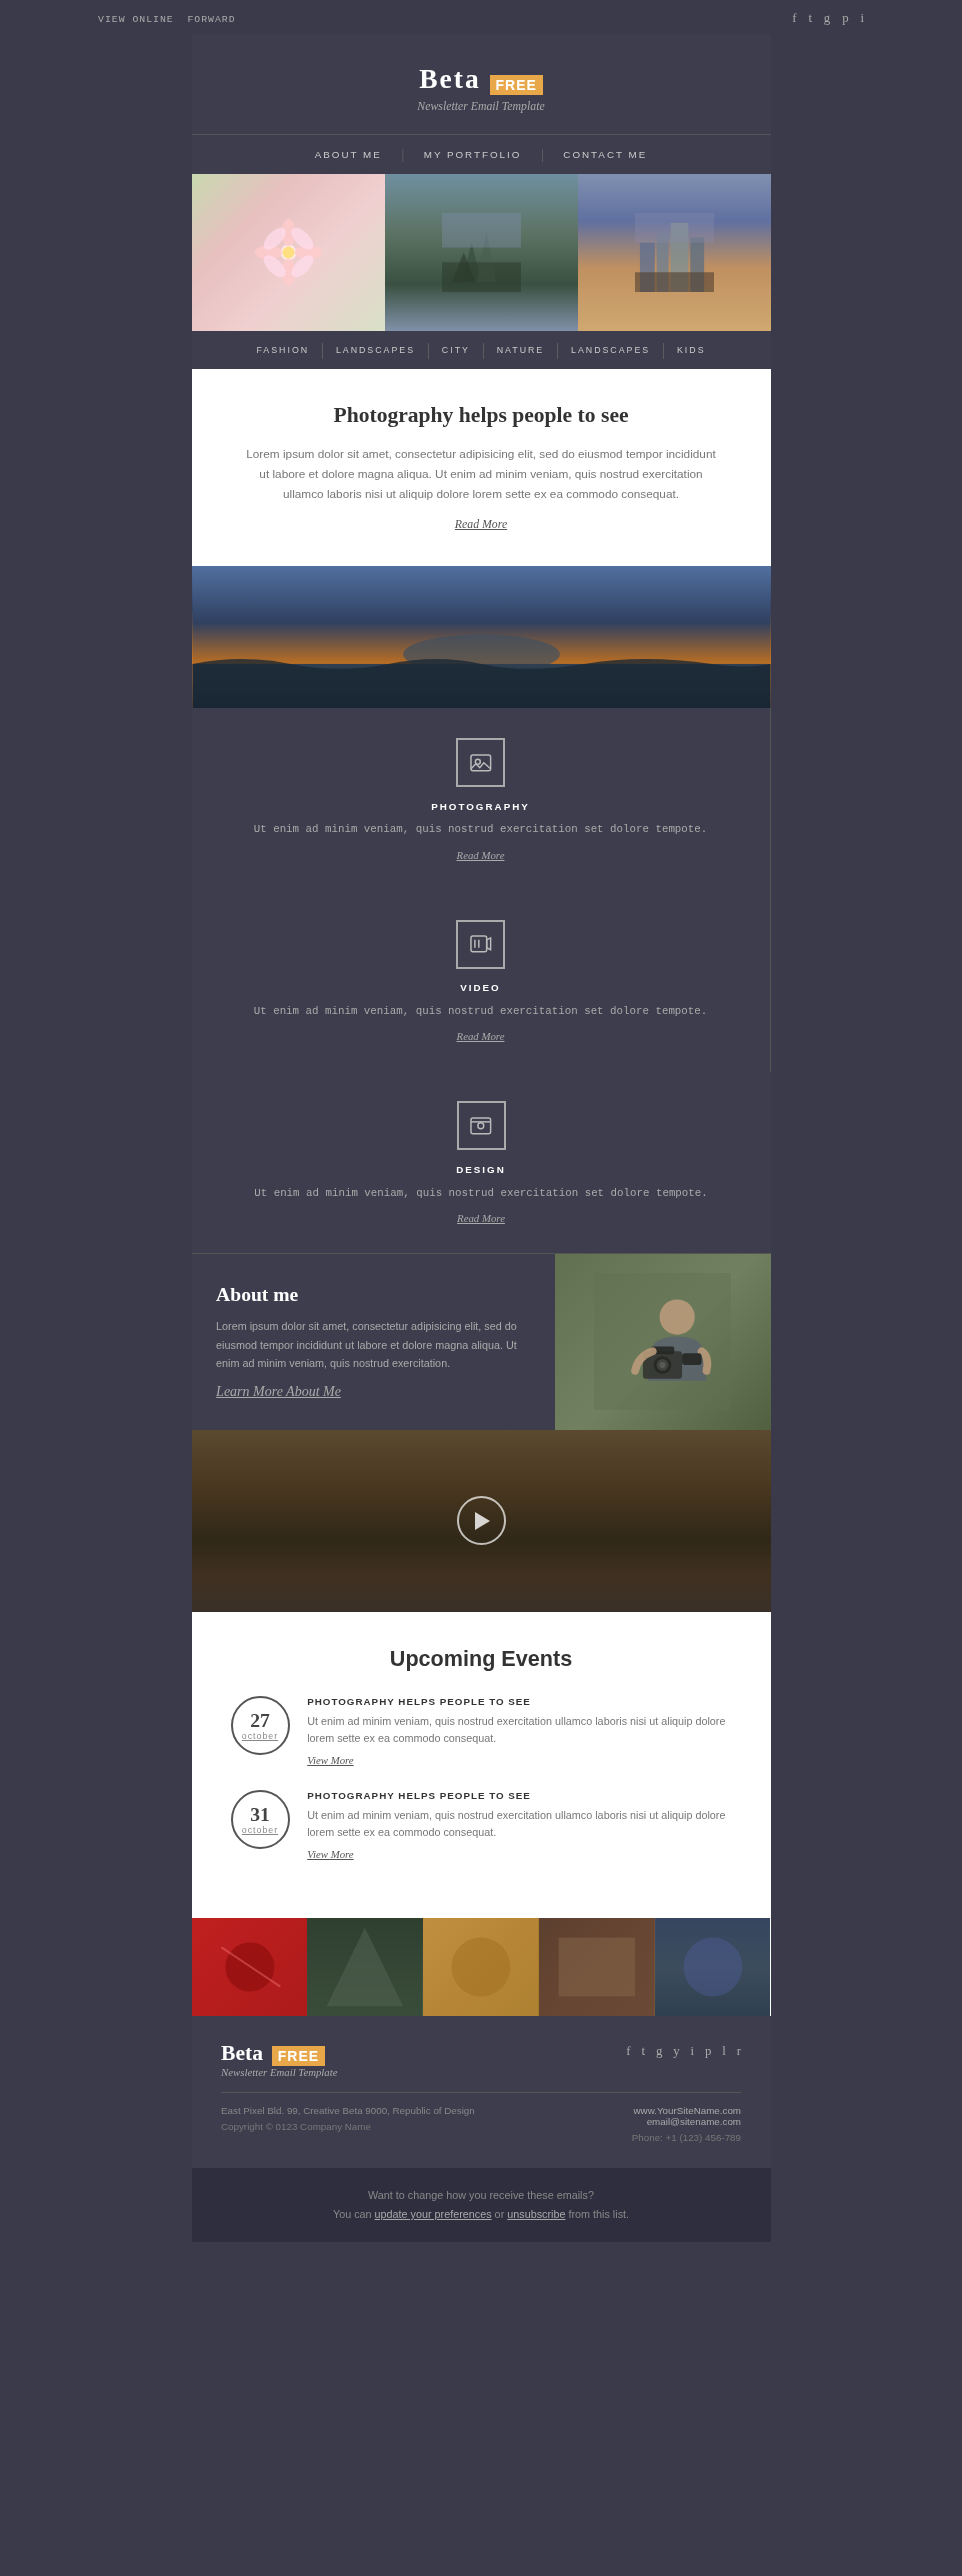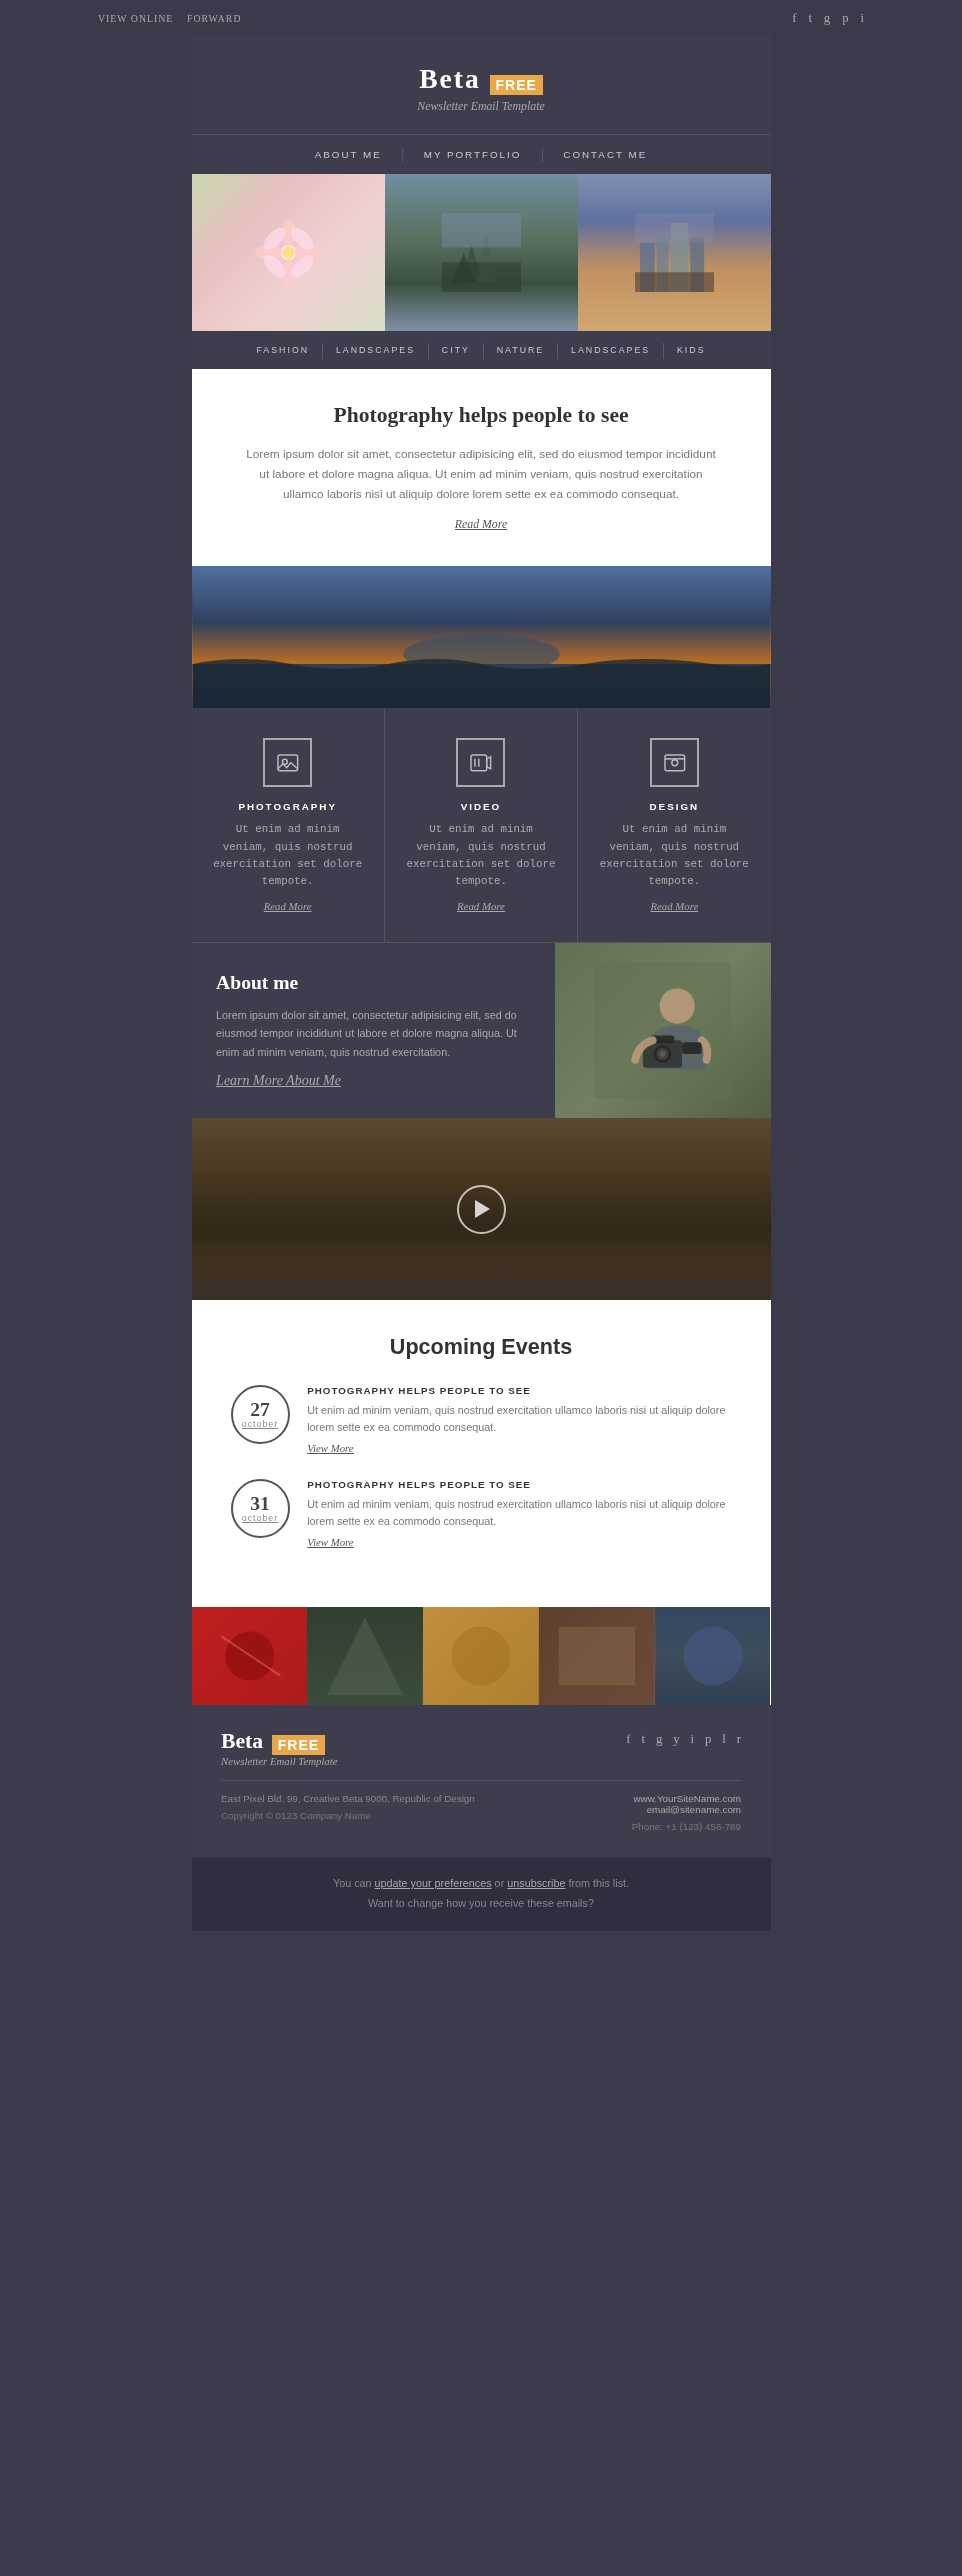--- a/index.html
+++ b/index.html
@@ -18,21 +18,21 @@
       display: flex;
       justify-content: space-between;
       align-items: center;
     }
     .top-bar-links a {
       color: #aaa;
       text-decoration: none;
       font-size: 9.8px;
       letter-spacing: 1px;
       margin-right: 9.8px;
-      font-family: Liberation Serif, serif;
+      font-family: Liberation Mono, monospace;
     }
     .top-bar-social span {
       color: #aaa;
       font-size: 12.8px;
       margin-left: 7.9px;
       cursor: pointer;
     }
 
     
     .email-container {
@@ -180,20 +180,21 @@
       height: 142px;
       background: linear-gradient(180deg, #5070a0 0%, #304060 30%, #c07020 60%, #e09040 80%, #3a4050 100%);
       overflow: hidden;
       position: relative;
     }
 
     
     .services-section {
       background: #3d3d4d;
       display: flex;
+      flex-direction: column;
     }
     .service-item {
       flex: 1;
       padding: 29.5px 19.6px;
       text-align: center;
       border-right: 1px solid #555;
     }
     .service-item:last-child { border-right: none; }
     .service-icon {
       width: 49px;
@@ -752,20 +753,20 @@
       </div>
       <div class="footer-info-right">
         <div><a>www.YourSiteName.com</a></div>
         <div><a>email@sitename.com</a></div>
         <div class="footer-copy">Phone: +1 (123) 456-789</div>
       </div>
     </div>
   </div>
 
   <div class="bottom-bar">
+    <p>Want to change how you receive these emails?</p>
     <p>
       <span>You can </span><a>update your preferences</a><span> or </span><a>unsubscribe</a><span> from this list.</span>
     </p>
-    <p>Want to change how you receive these emails?</p>
   </div>
 
 </div>
 
 
 </body></html>

